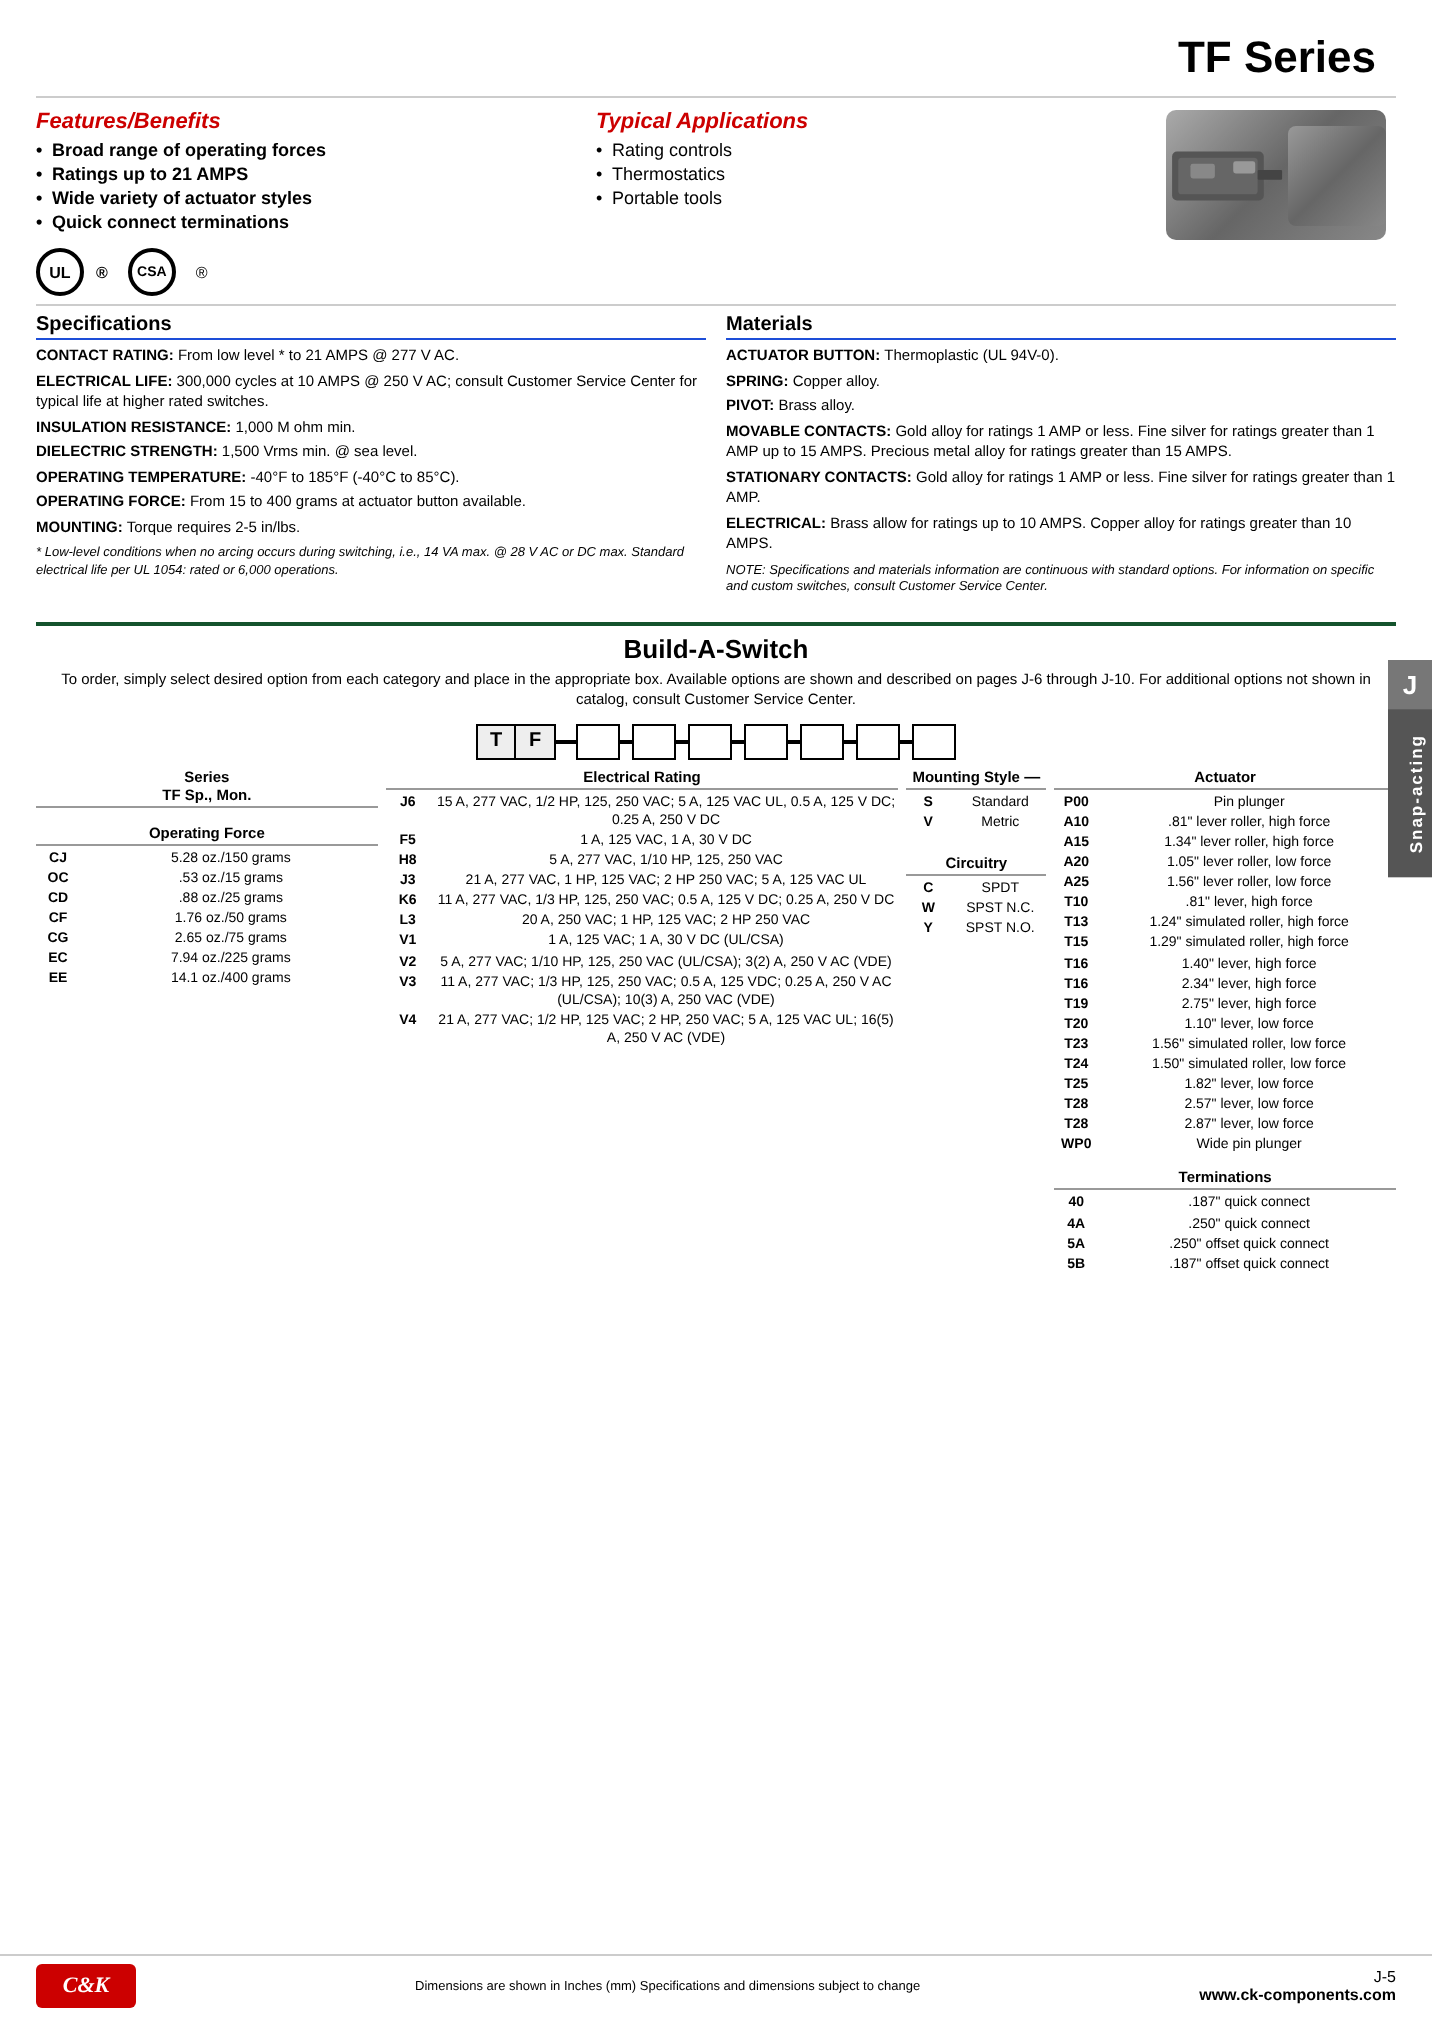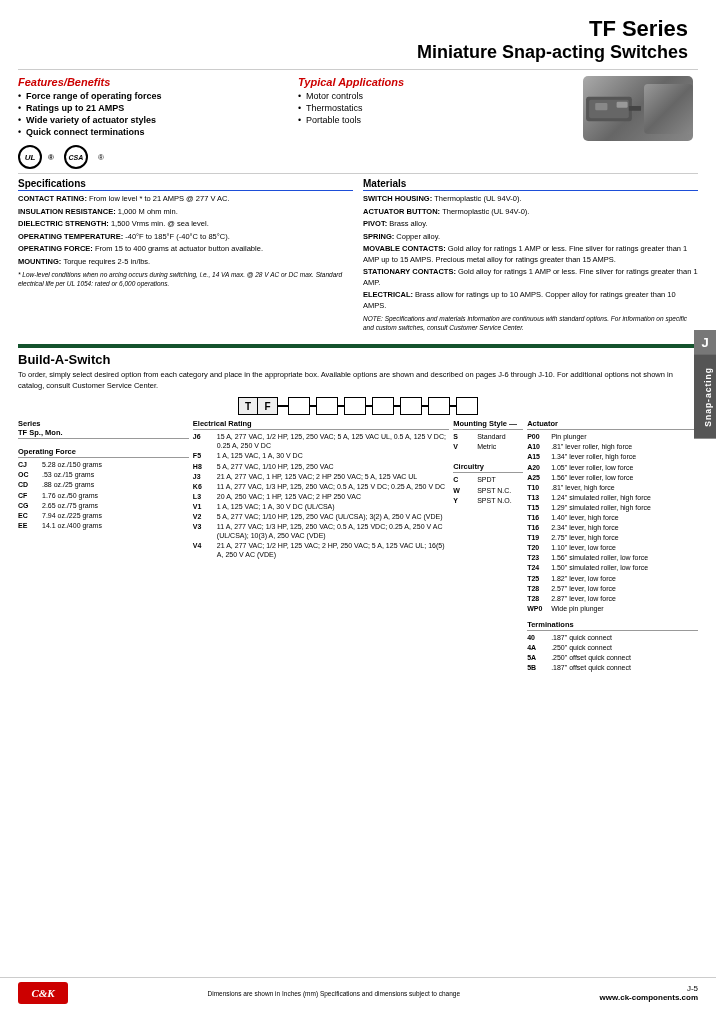--- a/index.html
+++ b/index.html
@@ -136,21 +136,20 @@
     .cert-badge {
       width: 22px;
       height: 22px;
       border: 1.5px solid #000;
       border-radius: 50%;
       display: flex;
       align-items: center;
       justify-content: center;
       font-size: 7px;
       font-weight: bold;
-      font-style: italic;
     }
 
     
     .divider {
       border-top: 1px solid #ccc;
       margin: 4px 0;
     }
 
     
     .spec-materials-section {
@@ -217,22 +216,23 @@
       text-align: center;
       font-size: 12px;
       font-weight: bold;
       padding: 4px 0;
       z-index: 10;
     }
 
     
     .build-section {
       margin-top: 10px;
-      border-top: 4px solid #14532d;
+      border-top: 2px solid #14532d;
       padding-top: 4px;
+      text-align: center;
     }
     .build-title {
       font-size: 13px;
       font-weight: bold;
       margin-bottom: 3px;
     }
     .build-desc {
       font-size: 7.5px;
       line-height: 1.4;
       margin-bottom: 6px;
@@ -313,37 +313,36 @@
       padding: 0 10px;
     }
   </style>
 </head>
 <body>
 
 <div class="page">
 
   <div class="header">
     <div class="header-title">TF Series</div>
-    <div class="header-subtitle">Miniature Snap-acting Switches</div>
   </div>
 
   <div class="top-section">
     <div class="features-col">
       <div class="features-title">Features/Benefits</div>
       <ul class="features-list">
-        <li>Force range of operating forces</li>
+        <li>Broad range of operating forces</li>
         <li>Ratings up to 21 AMPS</li>
         <li>Wide variety of actuator styles</li>
         <li>Quick connect terminations</li>
       </ul>
     </div>
     <div class="typical-col">
       <div class="typical-title">Typical Applications</div>
       <ul class="typical-list">
-        <li>Motor controls</li>
+        <li>Rating controls</li>
         <li>Thermostatics</li>
         <li>Portable tools</li>
       </ul>
     </div>
     <div class="product-image-col">
       <div class="product-img-placeholder" style="background:linear-gradient(135deg,#aaa,#666,#888); width:110px; height:65px; border-radius:5px;">
 
         <svg width="100" height="60" viewBox="0 0 100 60">
           <rect x="5" y="10" width="75" height="40" rx="4" fill="#555"></rect>
           <rect x="10" y="15" width="65" height="30" rx="3" fill="#666"></rect>
@@ -362,35 +361,35 @@
     <span style="font-size:8px; margin-left:4px;">®</span>
   </div>
 
   <div class="divider"></div>
 
   <div class="spec-materials-section">
     <div class="spec-col">
       <div class="section-title">Specifications</div>
       <div class="spec-text">
         <p><span class="field-label">CONTACT RATING: </span>From low level * to 21 AMPS @ 277 V AC.</p>
+        <p><span class="field-label">ELECTRICAL LIFE: </span>300,000 cycles at 10 AMPS @ 250 V AC; consult Customer Service Center for typical life at higher rated switches.</p>
         <p><span class="field-label">INSULATION RESISTANCE: </span>1,000 M ohm min.</p>
         <p><span class="field-label">DIELECTRIC STRENGTH: </span>1,500 Vrms min. @ sea level.</p>
         <p><span class="field-label">OPERATING TEMPERATURE: </span>-40°F to 185°F (-40°C to 85°C).</p>
         <p><span class="field-label">OPERATING FORCE: </span>From 15 to 400 grams at actuator button available.</p>
         <p><span class="field-label">MOUNTING: </span>Torque requires 2-5 in/lbs.</p>
         <p class="note-text">* Low-level conditions when no arcing occurs during switching, i.e., 14 VA max. @ 28 V AC or DC max. Standard electrical life per UL 1054: rated or 6,000 operations.</p>
       </div>
     </div>
     <div class="materials-col">
       <div class="section-title">Materials</div>
       <div class="spec-text">
-        <p><span class="field-label">SWITCH HOUSING: </span>Thermoplastic (UL 94V-0).</p>
         <p><span class="field-label">ACTUATOR BUTTON: </span>Thermoplastic (UL 94V-0).</p>
+        <p><span class="field-label">SPRING: </span>Copper alloy.</p>
         <p><span class="field-label">PIVOT: </span>Brass alloy.</p>
-        <p><span class="field-label">SPRING: </span>Copper alloy.</p>
         <p><span class="field-label">MOVABLE CONTACTS: </span>Gold alloy for ratings 1 AMP or less. Fine silver for ratings greater than 1 AMP up to 15 AMPS. Precious metal alloy for ratings greater than 15 AMPS.</p>
         <p><span class="field-label">STATIONARY CONTACTS: </span>Gold alloy for ratings 1 AMP or less. Fine silver for ratings greater than 1 AMP.</p>
         <p><span class="field-label">ELECTRICAL: </span>Brass allow for ratings up to 10 AMPS. Copper alloy for ratings greater than 10 AMPS.</p>
         <p class="note-text">NOTE: Specifications and materials information are continuous with standard options. For information on specific and custom switches, consult Customer Service Center.</p>
       </div>
     </div>
   </div>
 
   <div class="side-letter" style="position:absolute; right:0; top:330px; width:22px; background:#777; color:#fff; text-align:center; font-size:13px; font-weight:bold; padding:5px 0; z-index:10;">J</div>
   <div class="side-tab" style="position:absolute; right:0; top:355px; width:22px; background:#555; color:#fff; writing-mode:vertical-lr; transform:rotate(180deg); font-size:8.5px; font-weight:bold; padding:12px 3px; letter-spacing:1px; z-index:10; white-space:nowrap;">Snap-acting</div>

